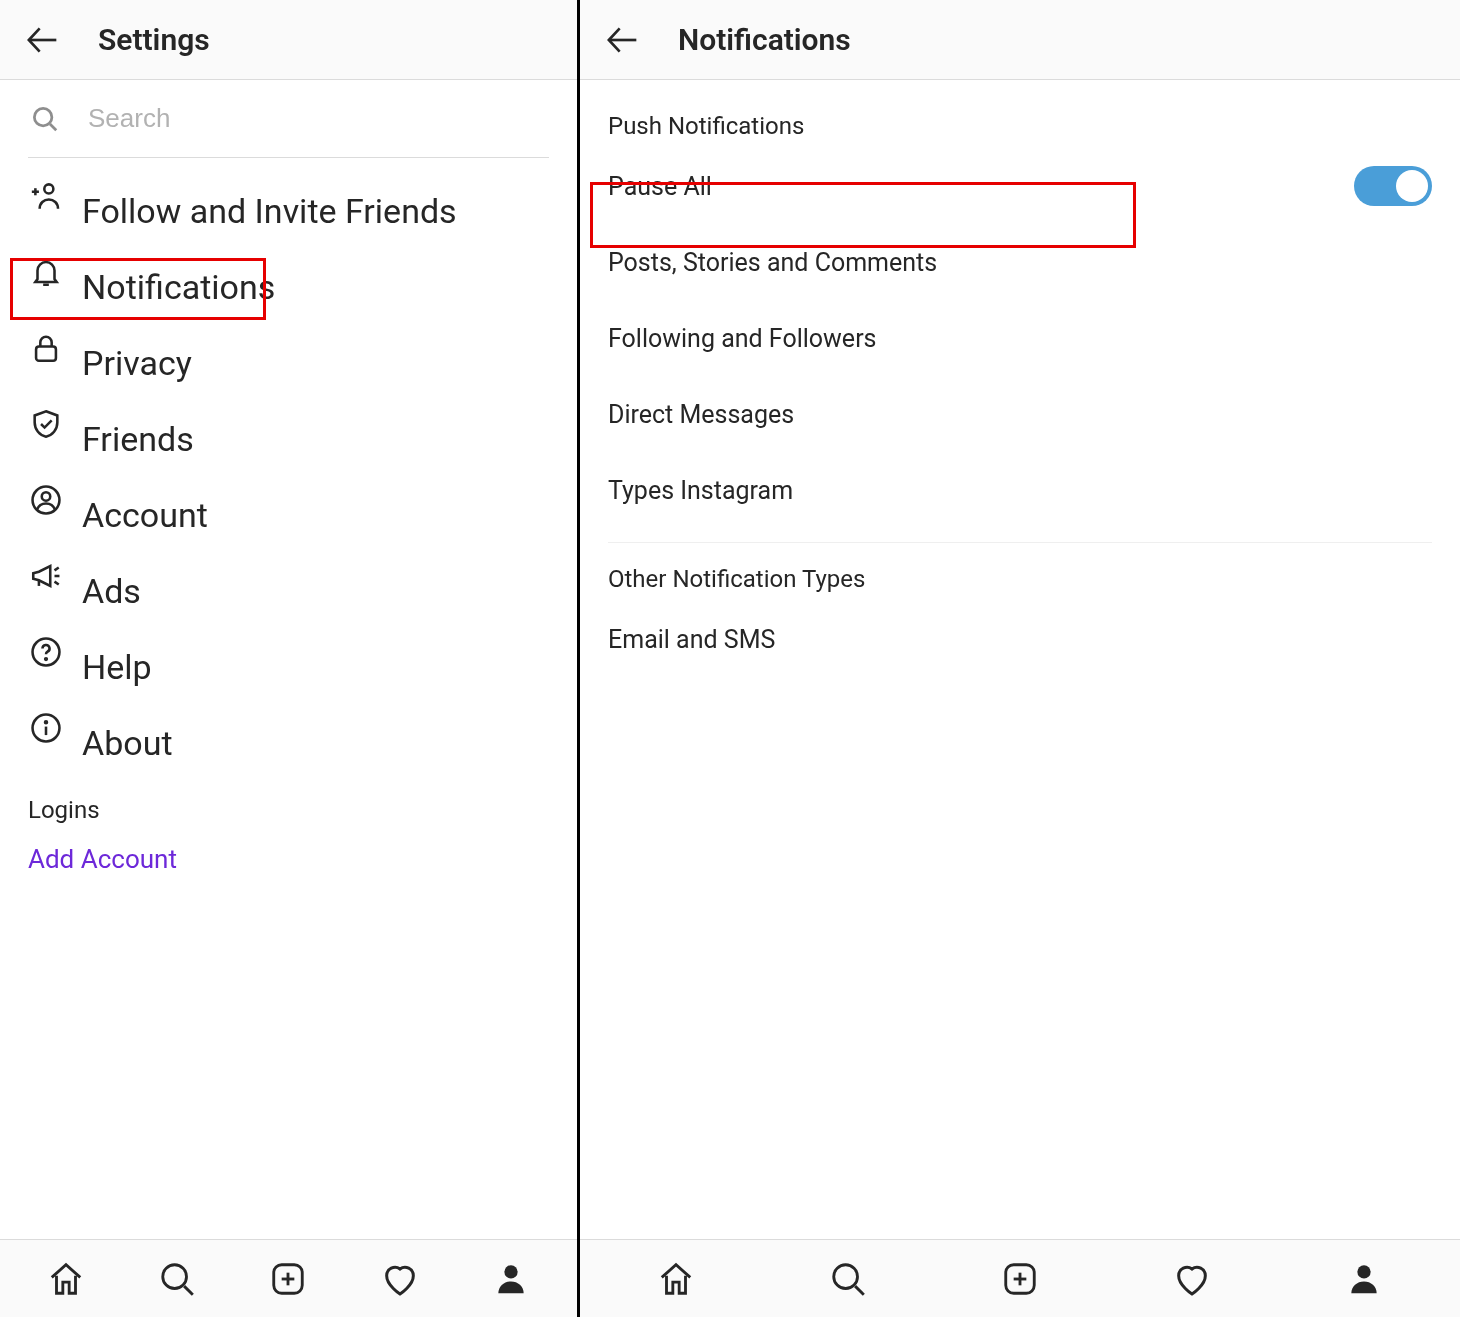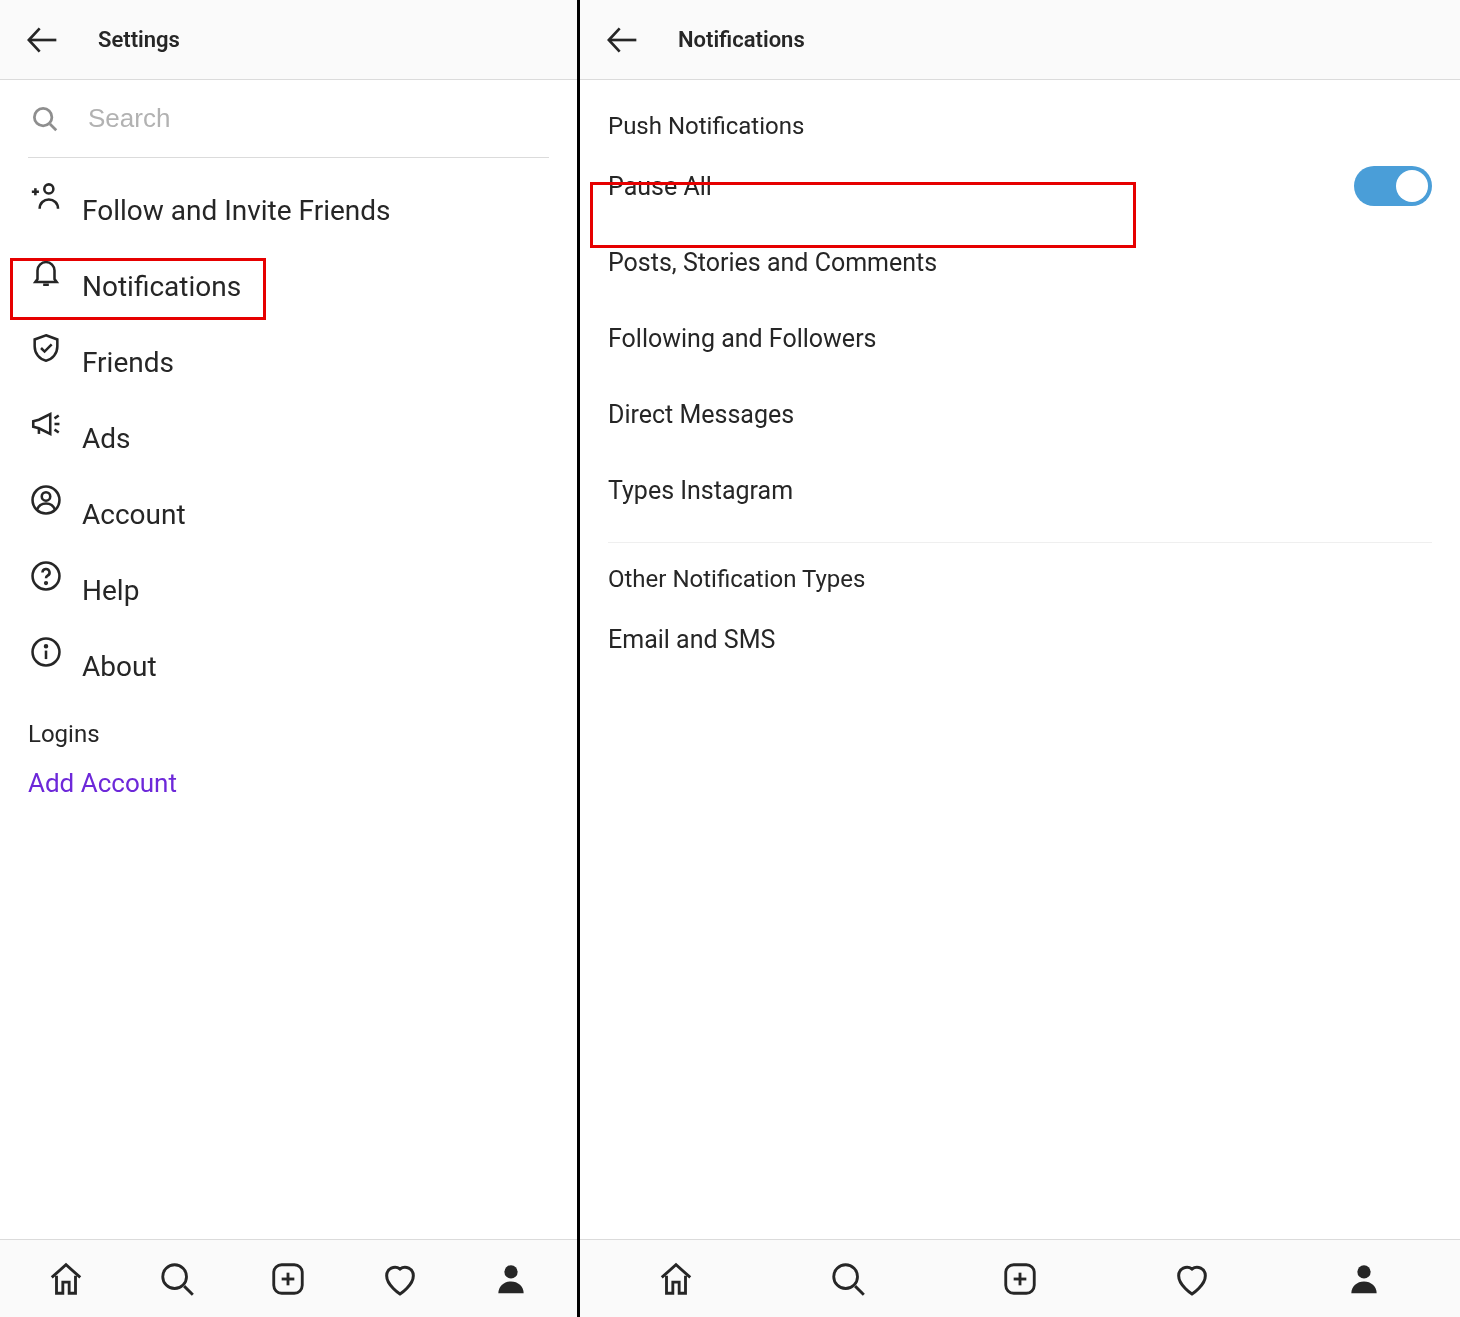--- a/index.html
+++ b/index.html
@@ -26,21 +26,21 @@
     padding: 0 18px;
     background: #fafafa;
     border-bottom: 1px solid #dbdbdb;
   }
   .back-btn {
     width: 50px; height: 50px;
     display: flex; align-items: center; justify-content: center;
     margin-right: 30px;
   }
   .header-title {
-    font-size: 22px;
+    font-size: 30px;
     font-weight: 600;
   }
   .content {
     flex: 1;
     padding: 0 28px;
     overflow: hidden;
   }
   .search-row {
     display: flex;
     align-items: center;
@@ -67,21 +67,21 @@
     align-items: center;
     height: 76px;
   }
   .menu-icon {
     width: 36px; height: 36px;
     margin-right: 18px;
     display: flex; align-items: center; justify-content: center;
     color: #262626;
   }
   .menu-label {
-    font-size: 28px;
+    font-size: 34px;
     margin-top: 29px;
   }
   .highlight-red {
     border: 3px solid #e60000;
   }
   .highlight-box-left {
     position: absolute;
     left: 10px;
     top: 258px;
     width: 256px;
@@ -196,53 +196,62 @@
     <div class="menu-item">
       <span class="menu-icon">
         <svg width="34" height="34" viewBox="0 0 24 24" fill="none" stroke="#262626" stroke-width="1.8">
           <path d="M6 17V11a6 6 0 1 1 12 0v6l1.5 2H4.5L6 17z"></path>
           <line x1="10" y1="21" x2="14" y2="21"></line>
         </svg>
       </span>
       <span class="menu-label">Notifications</span>
     </div>
 
+    <div class="menu-item">
+      <span class="menu-icon">
+        <svg width="34" height="34" viewBox="0 0 24 24" fill="none" stroke="#262626" stroke-width="1.8">
+          <rect x="5" y="11" width="14" height="10" rx="2"></rect>
+          <path d="M8 11V8a4 4 0 1 1 8 0v3"></path>
+        </svg>
+      </span>
+      <span class="menu-label">Privacy</span>
+    </div>
 
     <div class="menu-item">
       <span class="menu-icon">
         <svg width="34" height="34" viewBox="0 0 24 24" fill="none" stroke="#262626" stroke-width="1.8">
           <path d="M12 3l8 3v5c0 5-3.5 9-8 10-4.5-1-8-5-8-10V6l8-3z"></path>
           <polyline points="8.5,12 11,14.5 16,9.5"></polyline>
         </svg>
       </span>
       <span class="menu-label">Friends</span>
+    </div>
+
+    <div class="menu-item">
+      <span class="menu-icon">
+        <svg width="34" height="34" viewBox="0 0 24 24" fill="none" stroke="#262626" stroke-width="1.8">
+          <circle cx="12" cy="12" r="9.5"></circle>
+          <circle cx="12" cy="9.5" r="3"></circle>
+          <path d="M5.5 19c1.2-3 4-4.5 6.5-4.5s5.3 1.5 6.5 4.5"></path>
+        </svg>
+      </span>
+      <span class="menu-label">Account</span>
     </div>
 
     <div class="menu-item">
       <span class="menu-icon">
         <svg width="34" height="34" viewBox="0 0 24 24" fill="none" stroke="#262626" stroke-width="1.8">
           <path d="M3 10v4l4 1 8 4V5l-8 4-4 1z"></path>
           <path d="M7 15v4"></path>
           <line x1="18" y1="8" x2="21" y2="6"></line>
           <line x1="18" y1="12" x2="21.5" y2="12"></line>
           <line x1="18" y1="16" x2="21" y2="18"></line>
         </svg>
       </span>
       <span class="menu-label">Ads</span>
-    </div>
-
-    <div class="menu-item">
-      <span class="menu-icon">
-        <svg width="34" height="34" viewBox="0 0 24 24" fill="none" stroke="#262626" stroke-width="1.8">
-          <circle cx="12" cy="12" r="9.5"></circle>
-          <circle cx="12" cy="9.5" r="3"></circle>
-          <path d="M5.5 19c1.2-3 4-4.5 6.5-4.5s5.3 1.5 6.5 4.5"></path>
-        </svg>
-      </span>
-      <span class="menu-label">Account</span>
     </div>
 
     <div class="menu-item">
       <span class="menu-icon">
         <svg width="34" height="34" viewBox="0 0 24 24" fill="none" stroke="#262626" stroke-width="1.8">
           <circle cx="12" cy="12" r="9.5"></circle>
           <path d="M9.5 9.5a2.5 2.5 0 1 1 3.5 2.3c-.9.4-1 1-1 1.8"></path>
           <circle cx="12" cy="17" r="0.6" fill="#262626"></circle>
         </svg>
       </span>

